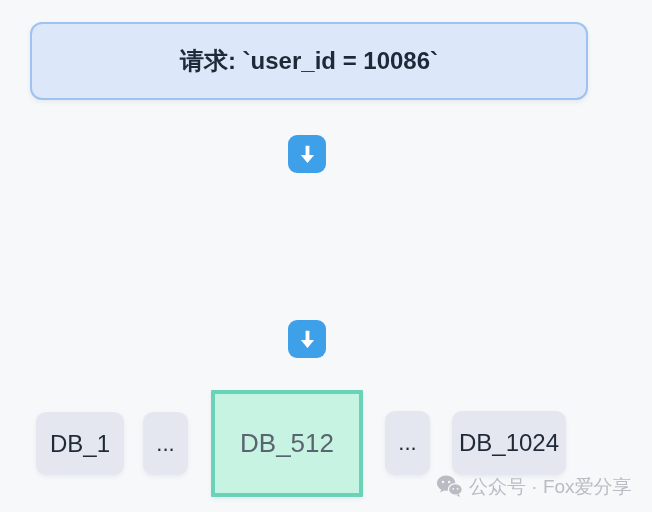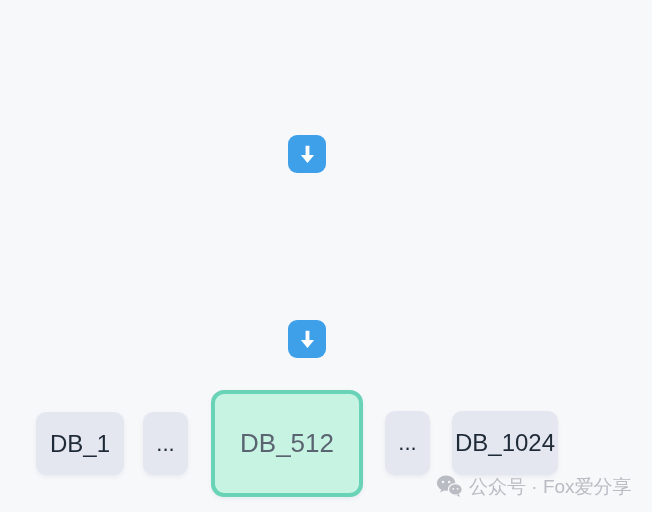--- a/index.html
+++ b/index.html
@@ -42,36 +42,37 @@
     position:absolute;display:flex;align-items:center;justify-content:center;
     background:var(--db-bg);border-radius:10px;
     font-weight:normal;font-size:24px;color:var(--db-text);
     box-shadow:0 2px 4px rgba(100,120,150,0.10);
   }
   .db-1{left:36px;top:412px;width:88px;height:63px;}
   .dots-1{left:143px;top:412px;width:45px;height:63px;font-size:22px;}
   .db-512{
     left:211px;top:390px;width:152px;height:107px;
     background:var(--highlight-bg);border:4px solid var(--highlight-border);
-    border-radius:13px;font-size:26px;color:var(--highlight-text);
+    border-radius:1px;font-size:26px;color:var(--highlight-text);
   }
   .dots-2{left:385px;top:411px;width:45px;height:64px;font-size:22px;}
-  .db-1024{left:452px;top:411px;width:106px;height:64px;}
+  .db-1024{left:452px;top:411px;width:114px;height:64px;}
   .watermark{
     position:absolute;left:436px;top:474px;height:28px;
     display:flex;gap:6px;
     color:var(--watermark);font-size:19px;white-space:nowrap;
   }
   .watermark svg{display:block;}
 </style>
 </head>
 <body>
 
 <div class="canvas">
 
+  <div class="flow-box request-box">请求: `user_id = 10086`</div>
 
   <div class="arrow-badge arrow-1">
     <svg viewBox="0 0 24 24" width="27" height="27" aria-hidden="true">
       <path d="M10.3 4.2h3.4v8.2h4.2L12 19.6 6.1 12.4h4.2z" fill="currentColor"></path>
     </svg>
   </div>
 
 
   <div class="arrow-badge arrow-2">
     <svg viewBox="0 0 24 24" width="27" height="27" aria-hidden="true">

